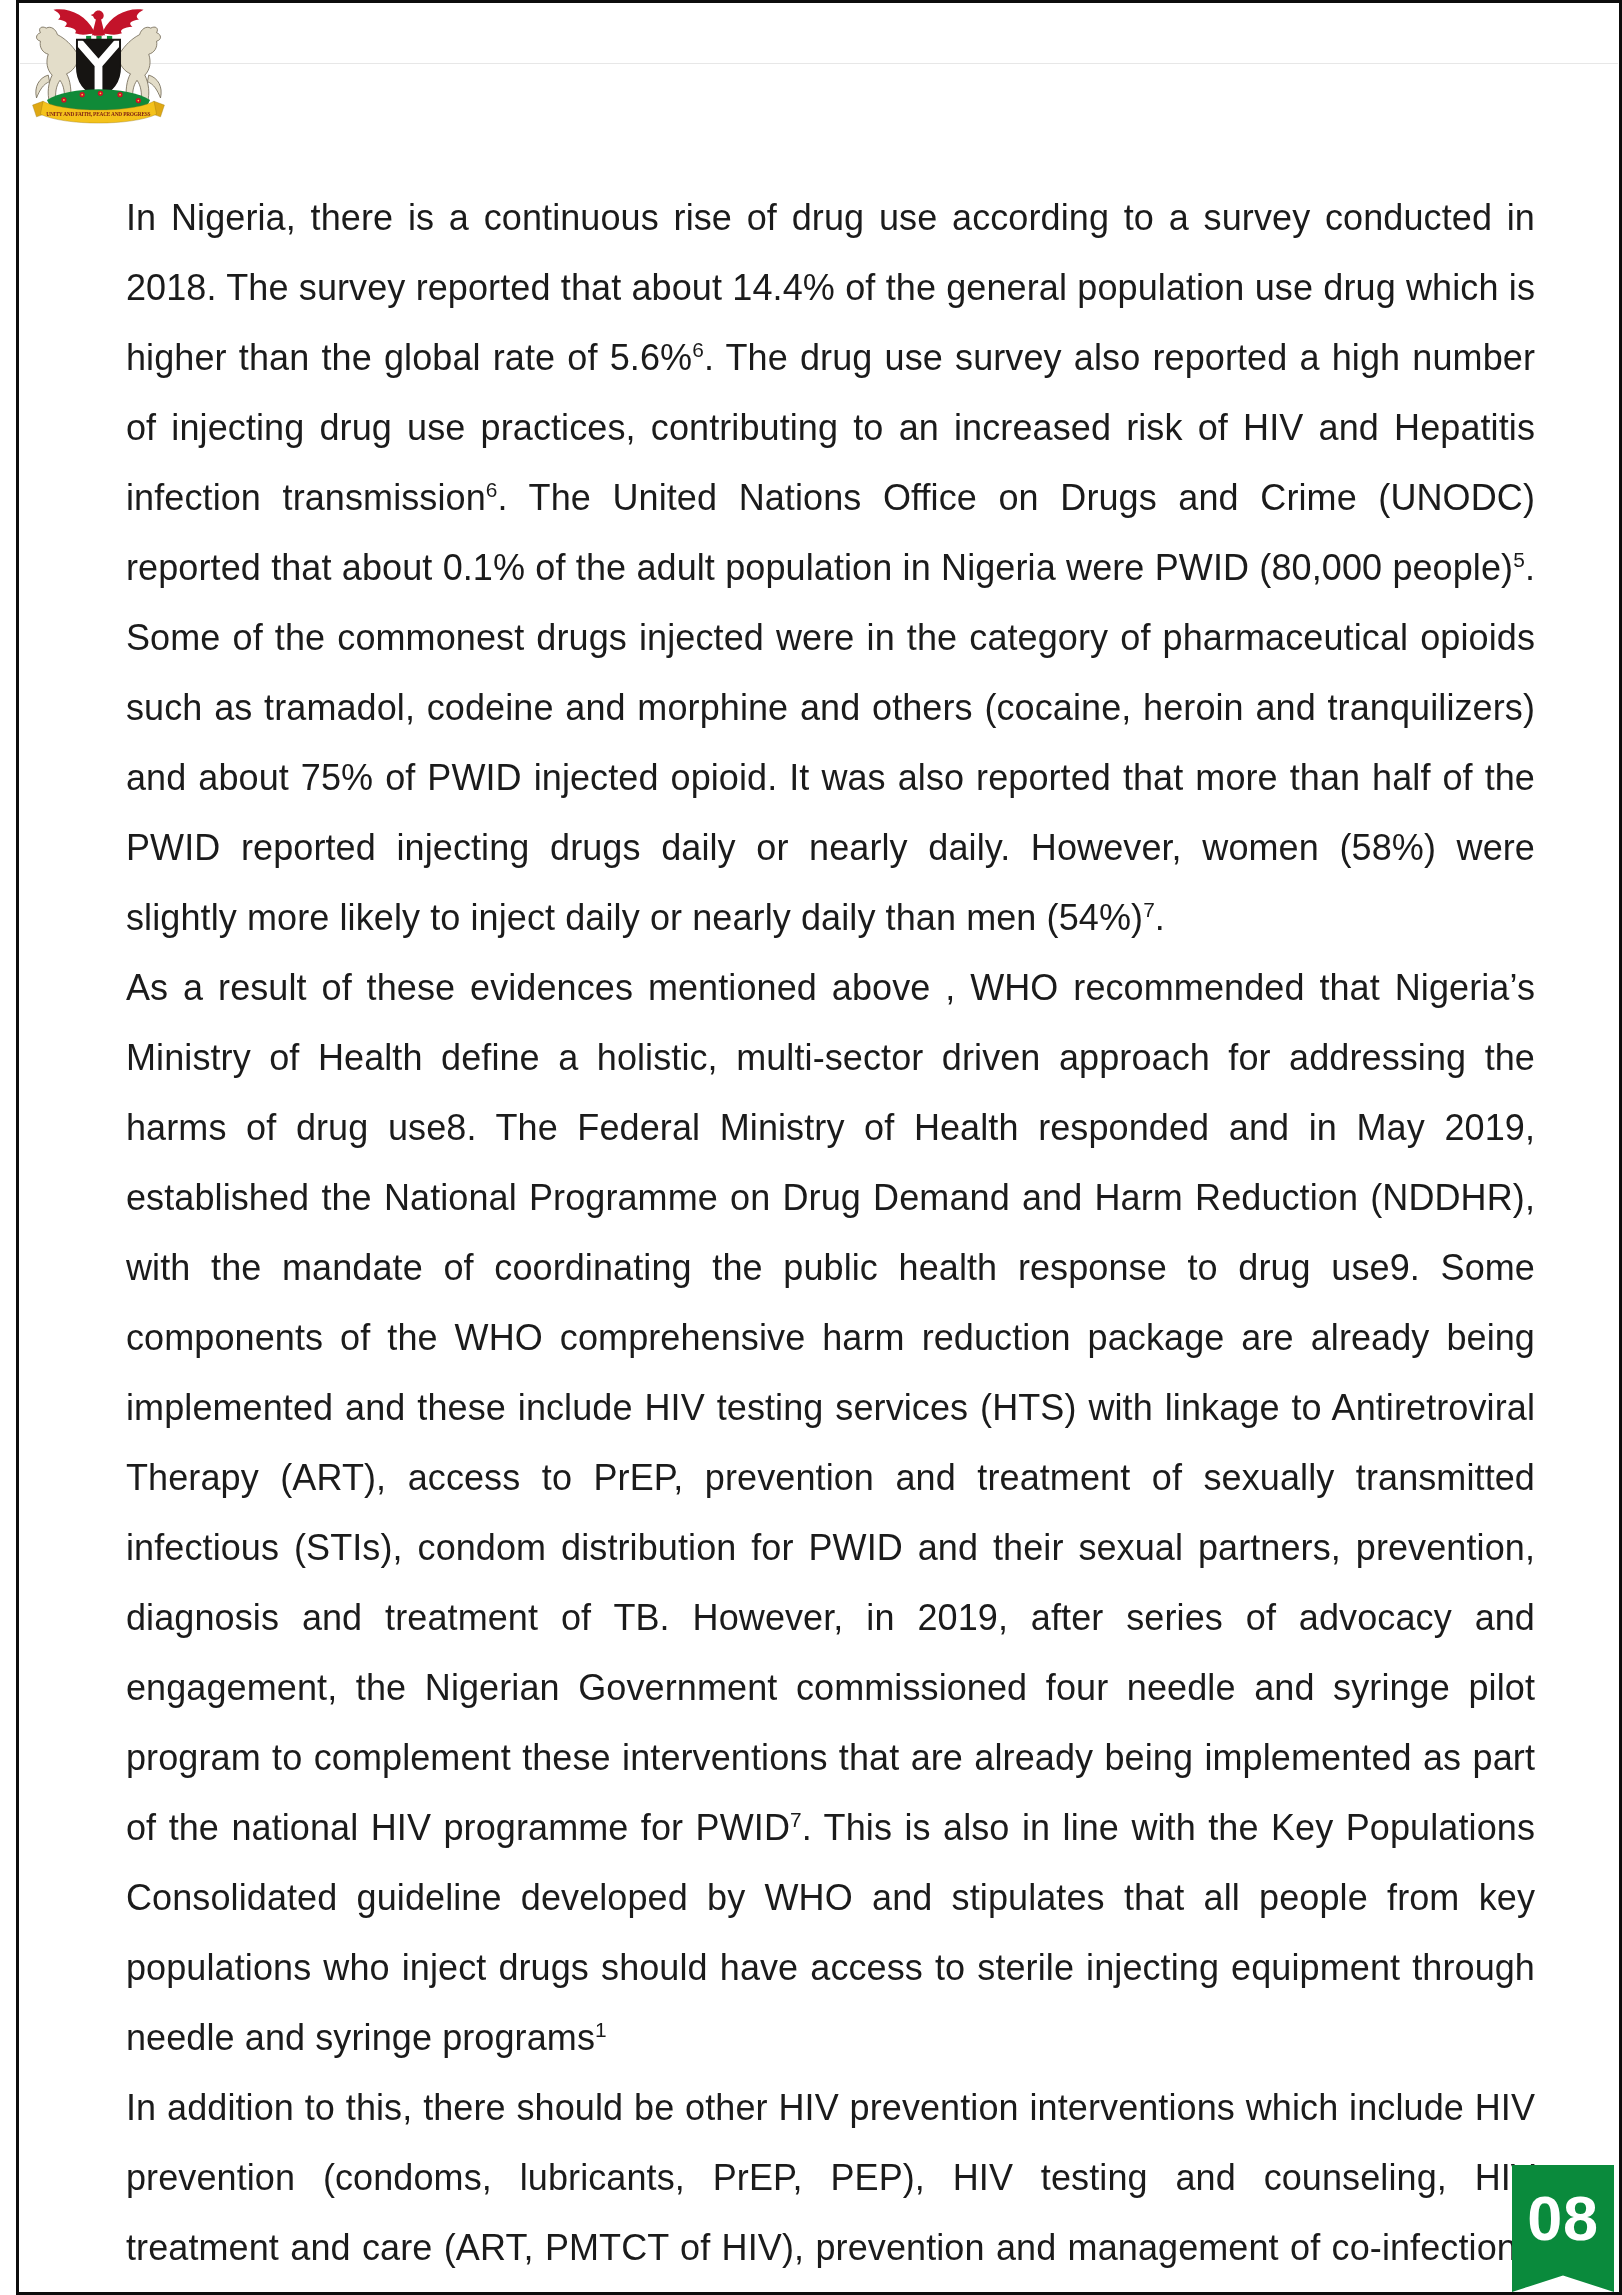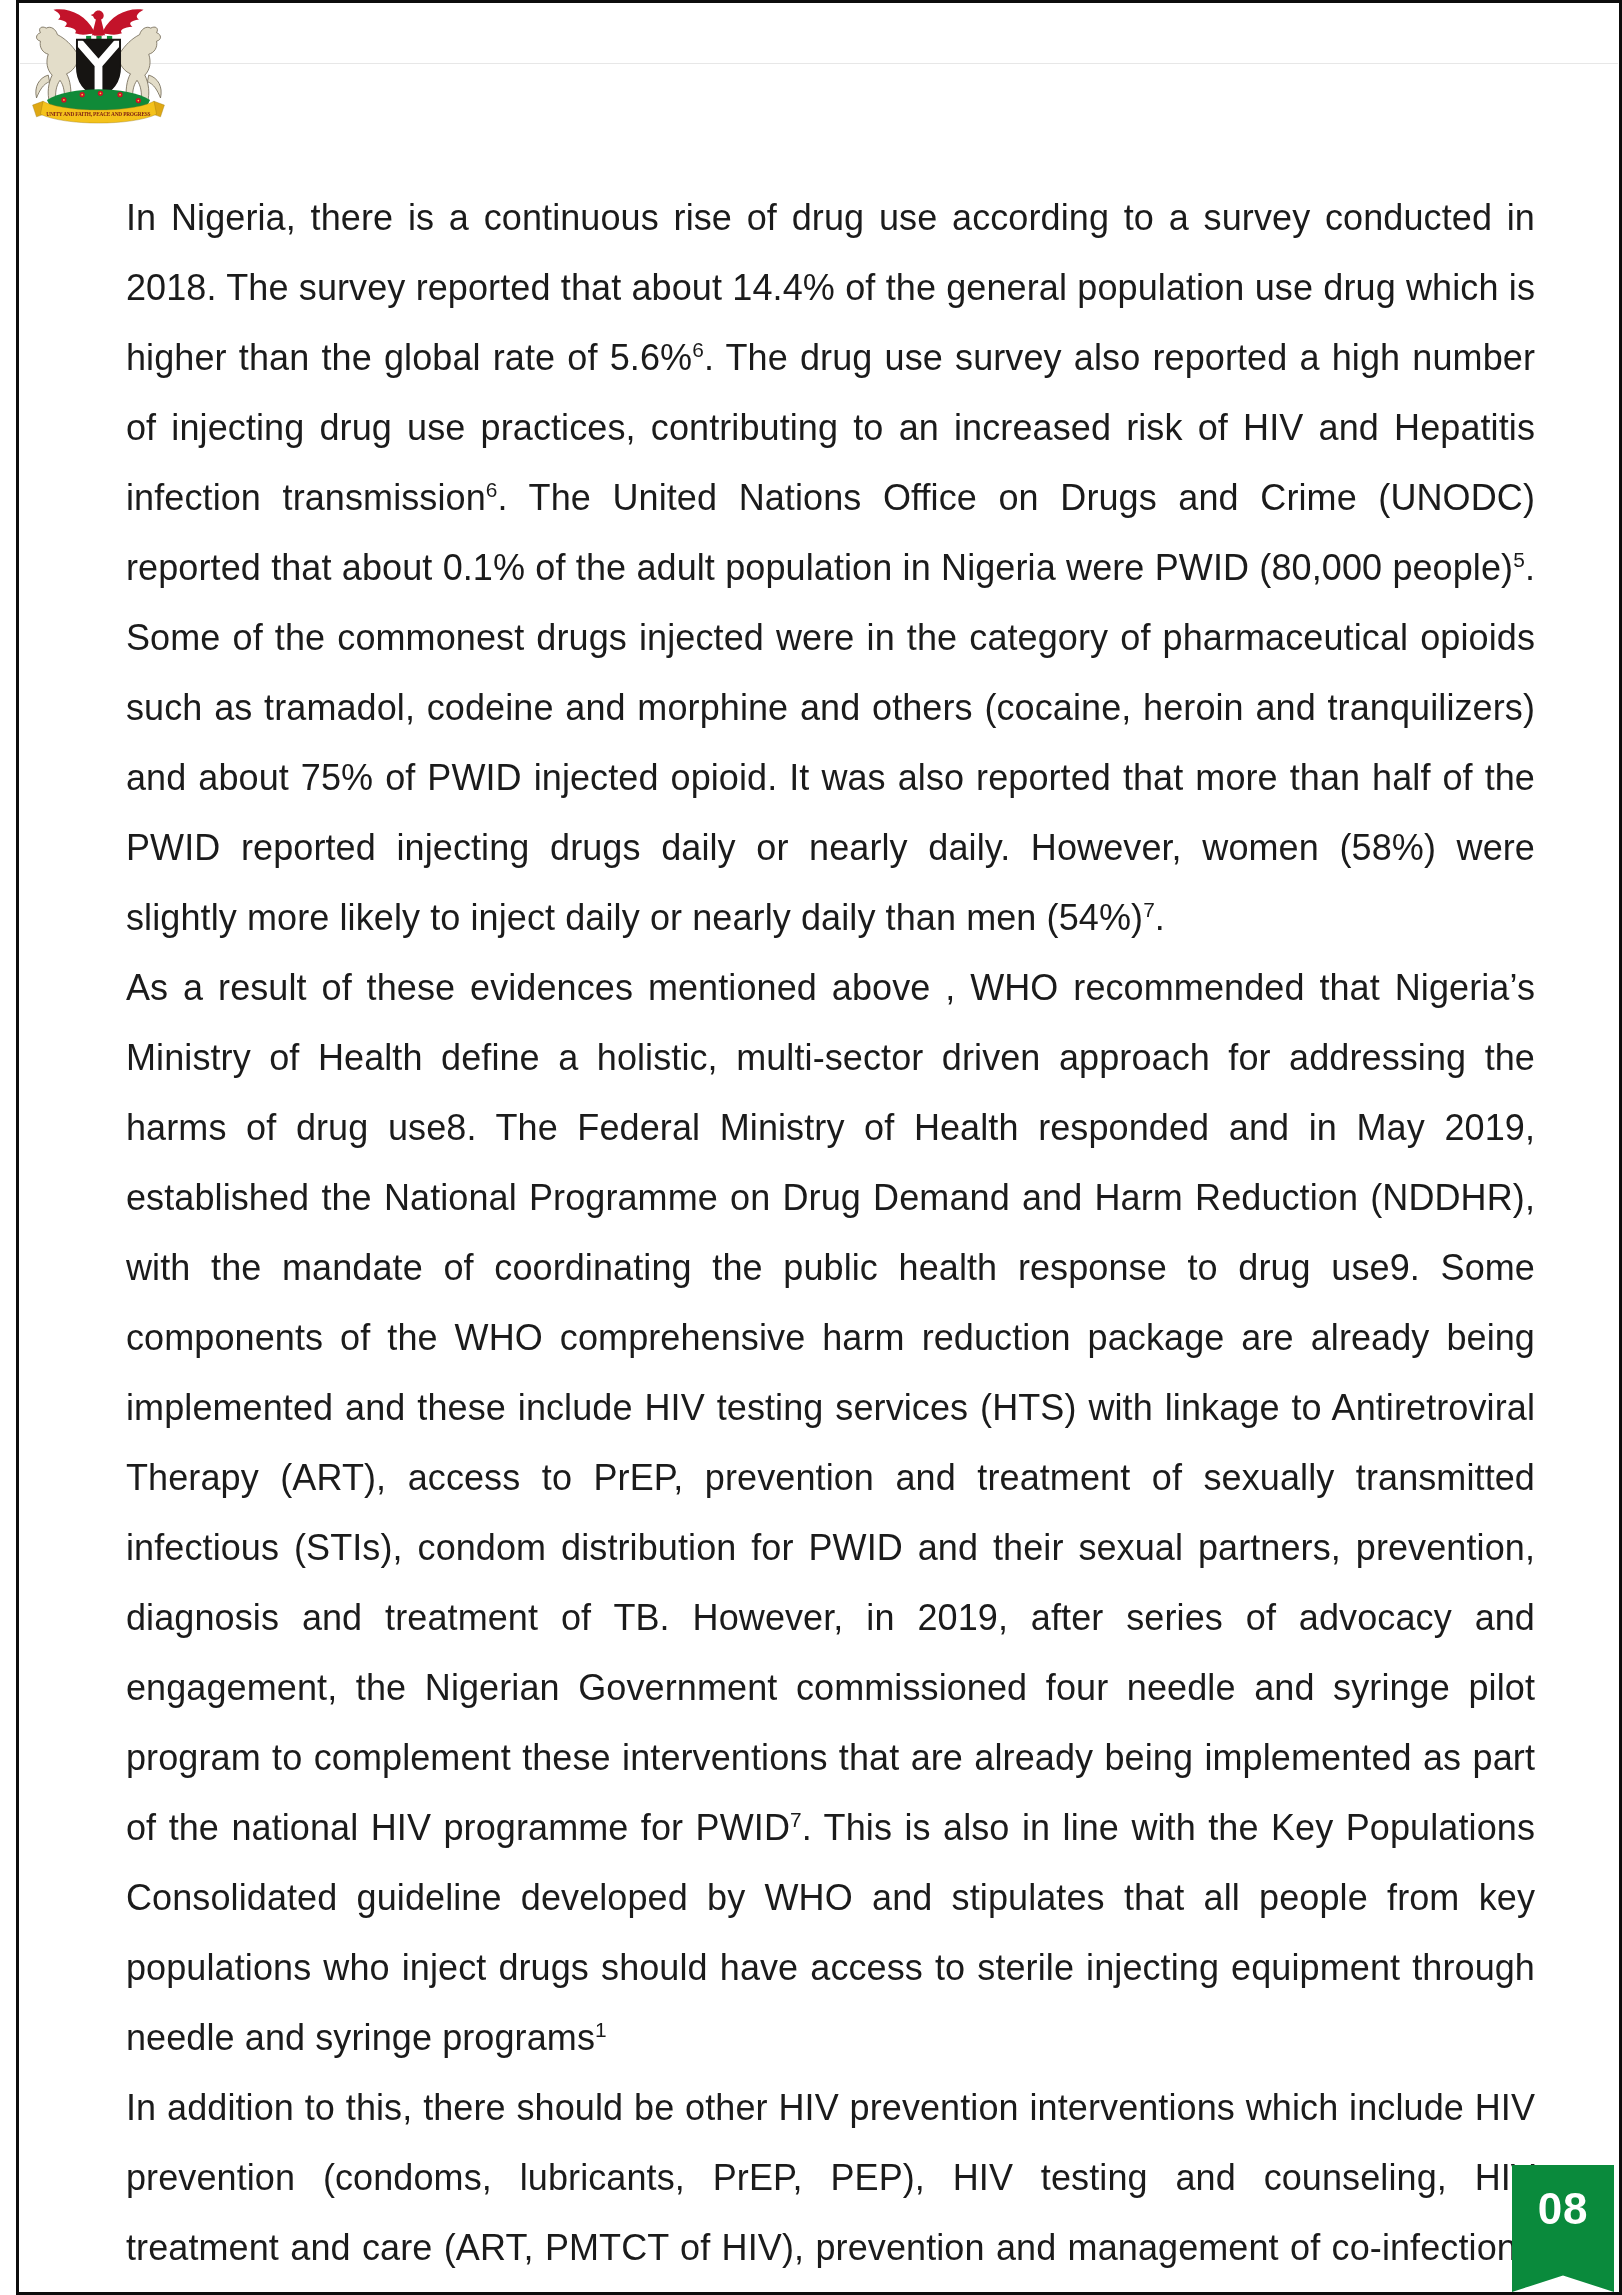--- a/index.html
+++ b/index.html
@@ -43,21 +43,21 @@
   }
   .badge {
     position:absolute; left:1512px; top:2165px;
     width:102px; height:127px;
     background:#0a8a3c;
     clip-path:polygon(0 0, 100% 0, 100% 100%, 50% 87%, 0 100%);
     display:flex; justify-content:center; align-items:flex-start;
   }
   .badge span {
     margin-top:22px;
-    font-size:44px;
+    font-size:63px;
     line-height:1;
     font-weight:bold;
     color:#ffffff;
     letter-spacing:0.7px;
   }
   .motto-text {
     font-family:"Liberation Serif", serif;
     font-weight:bold;
   }
 </style>

